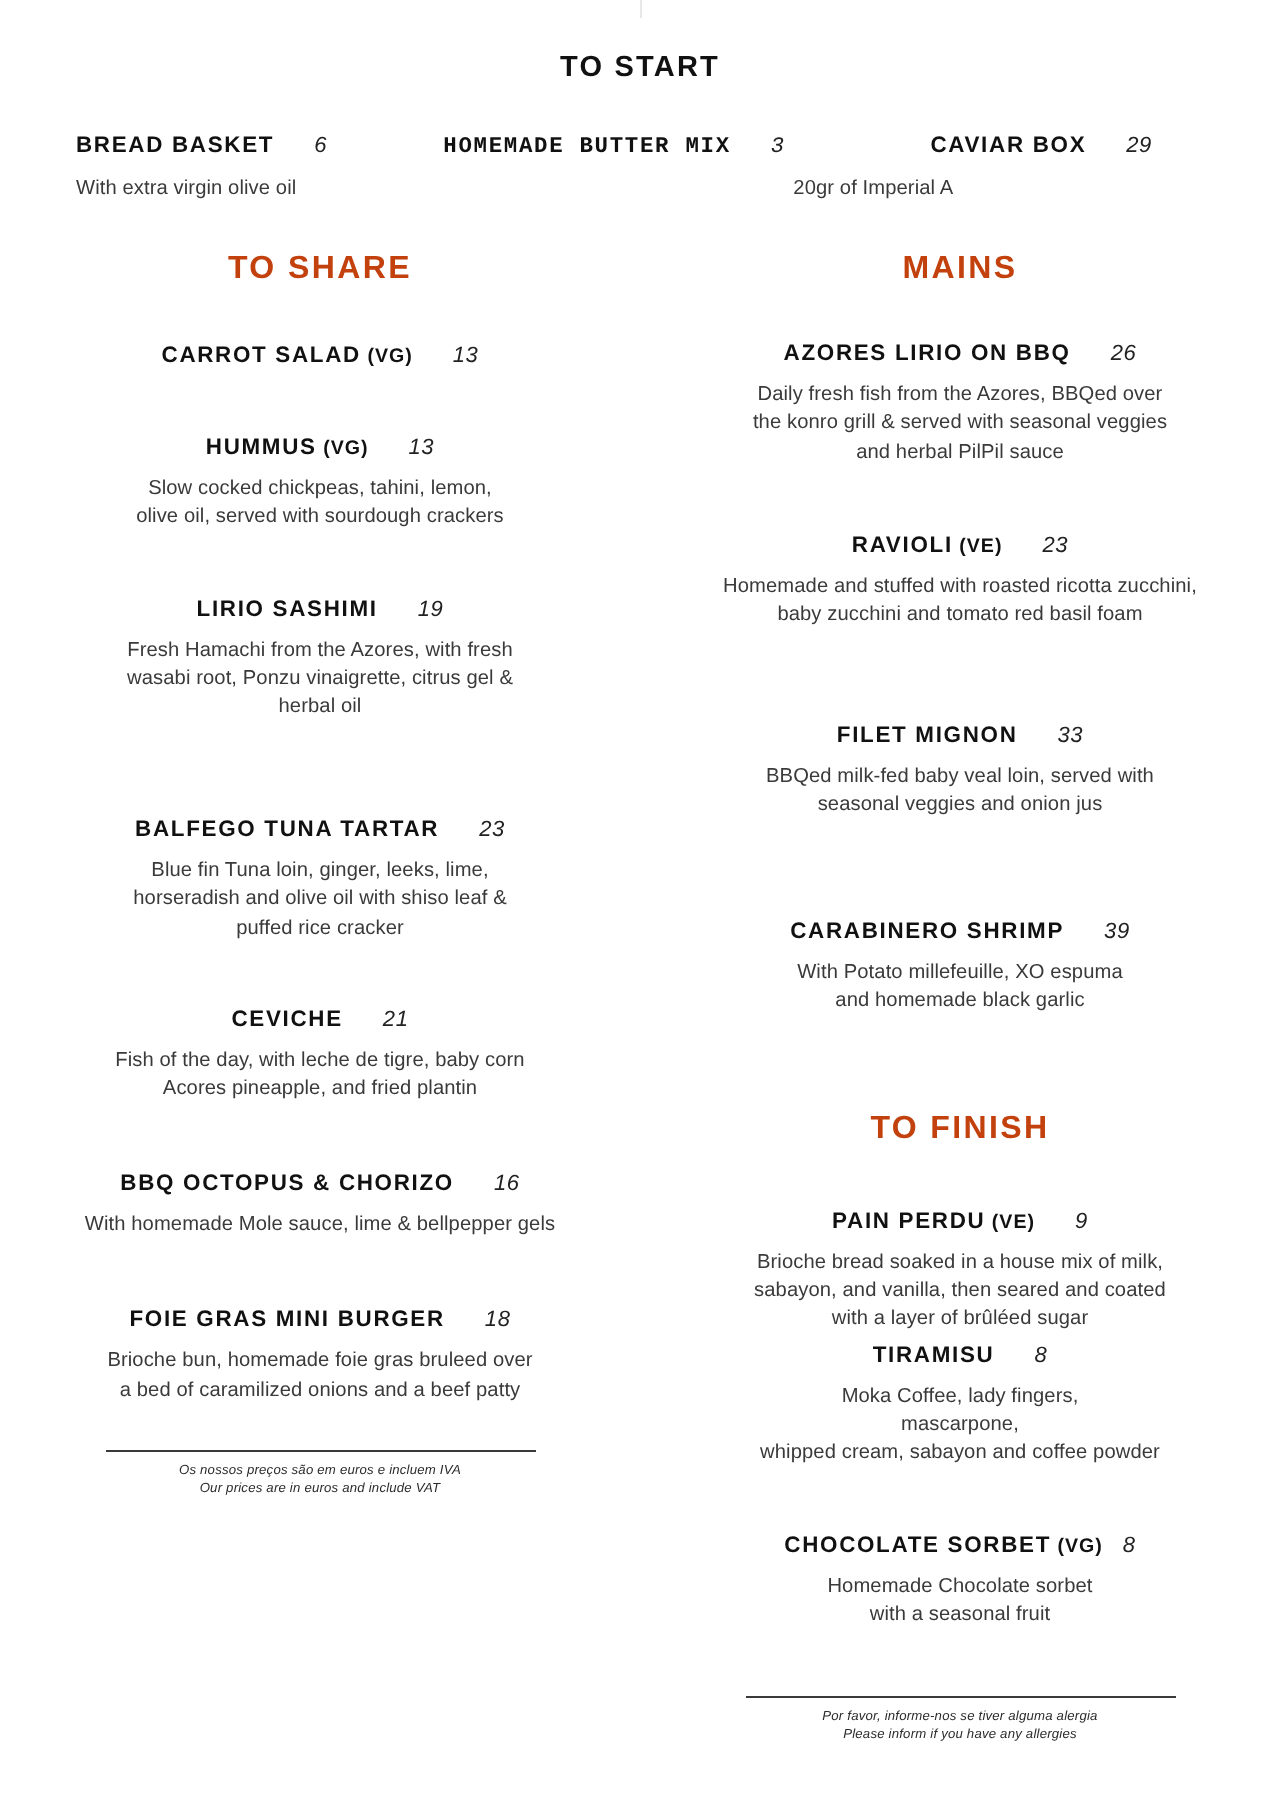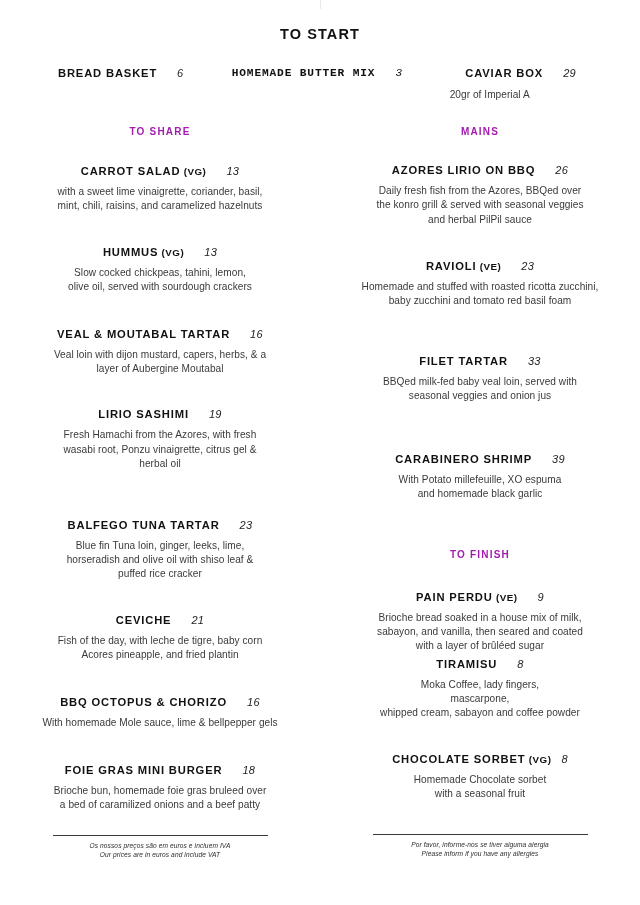--- a/index.html
+++ b/index.html
@@ -44,21 +44,20 @@
     font-size: 14.5px;
     font-weight: 700;
     letter-spacing: 1.1px;
     color: #111111;
   }
 
   .start-row {
     display: flex;
     margin-top: 21px;
     padding: 0 30px;
-    margin-left: 20px;
   }
 
   .start-cell {
     flex: 1 1 0;
     text-align: center;
   }
 
   .start-cell.left  { text-align: left; padding-left: 8px; }
   .start-cell.mid   { text-align: center; font-family: Liberation Mono, monospace; }
   .start-cell.right { text-align: right; padding-right: 34px; }
@@ -92,39 +91,39 @@
 
   .item-desc {
     font-size: 10.1px;
     line-height: 14.2px;
     color: #3a3a3a;
     margin-top: 7px;
     letter-spacing: 0.05px;
   }
 
   .start-cell.left .item-desc  { text-align: left; }
-  .start-cell.right .item-desc { text-align: center; }
+  .start-cell.right .item-desc { text-align: left; }
 
   
   .columns {
     display: flex;
     margin-top: 24px;
   }
 
   .col {
     width: 320px;
     padding: 0 22px;
   }
 
   .col-title {
     text-align: center;
-    font-size: 10px;
+    font-size: 16px;
     font-weight: 700;
     letter-spacing: 1.2px;
-    color: #a21caf;
+    color: #c2410c;
     margin-bottom: 8px;
   }
 
   .menu-item {
     text-align: center;
   }
 
   .menu-item .item-desc {
     margin-top: 6px;
   }
@@ -158,20 +157,21 @@
 
   <div class="start-band">
     <div class="section-title">TO START</div>
 
     <div class="start-row">
 
       <div class="start-cell left">
         <div class="item-head">
           <span class="item-name">BREAD BASKET</span><span class="item-price">6</span>
         </div>
+        <div class="item-desc">With extra virgin olive oil</div>
       </div>
 
       <div class="start-cell mid">
         <div class="item-head">
           <span class="item-name">HOMEMADE BUTTER MIX</span><span class="item-price">3</span>
         </div>
         <div class="item-desc"></div>
       </div>
 
       <div class="start-cell right">
@@ -186,36 +186,29 @@
 
   <div class="columns">
 
     <div class="col">
       <div class="col-title">TO SHARE</div>
 
       <div class="menu-item" style="margin-top:24px">
         <div class="item-head">
           <span class="item-name">CARROT SALAD<span class="tag"> (VG)</span></span><span class="item-price">13</span>
         </div>
-        <div class="item-desc">with a sweet lime vinaigrette, coriander, basil,<br>mint, chili, raisins, and caramelized hazelnuts</div>
       </div>
 
       <div class="menu-item" style="margin-top:28px">
         <div class="item-head">
           <span class="item-name">HUMMUS<span class="tag">  (VG)</span></span><span class="item-price">13</span>
         </div>
         <div class="item-desc">Slow cocked chickpeas, tahini, lemon,<br>olive oil, served with sourdough crackers</div>
       </div>
 
-      <div class="menu-item" style="margin-top:30px">
-        <div class="item-head">
-          <span class="item-name">VEAL &amp; MOUTABAL TARTAR</span><span class="item-price">16</span>
-        </div>
-        <div class="item-desc">Veal loin with dijon mustard, capers, herbs, &amp; a<br>layer of Aubergine Moutabal</div>
-      </div>
 
       <div class="menu-item" style="margin-top:28px">
         <div class="item-head">
           <span class="item-name">LIRIO SASHIMI</span><span class="item-price">19</span>
         </div>
         <div class="item-desc">Fresh Hamachi from the Azores, with fresh<br>wasabi root, Ponzu vinaigrette, citrus gel &amp;<br>herbal oil</div>
       </div>
 
       <div class="menu-item" style="margin-top:44px">
         <div class="item-head">
@@ -264,21 +257,21 @@
 
       <div class="menu-item" style="margin-top:29px">
         <div class="item-head">
           <span class="item-name">RAVIOLI<span class="tag">  (VE)</span></span><span class="item-price">23</span>
         </div>
         <div class="item-desc">Homemade and stuffed with roasted ricotta zucchini,<br>baby zucchini and tomato red basil foam</div>
       </div>
 
       <div class="menu-item" style="margin-top:43px">
         <div class="item-head">
-          <span class="item-name">FILET TARTAR</span><span class="item-price">33</span>
+          <span class="item-name">FILET MIGNON</span><span class="item-price">33</span>
         </div>
         <div class="item-desc">BBQed milk-fed baby veal loin, served with<br>seasonal veggies and onion jus</div>
       </div>
 
       <div class="menu-item" style="margin-top:45px">
         <div class="item-head">
           <span class="item-name">CARABINERO SHRIMP</span><span class="item-price">39</span>
         </div>
         <div class="item-desc">With Potato millefeuille, XO espuma<br>and homemade black garlic</div>
       </div>

